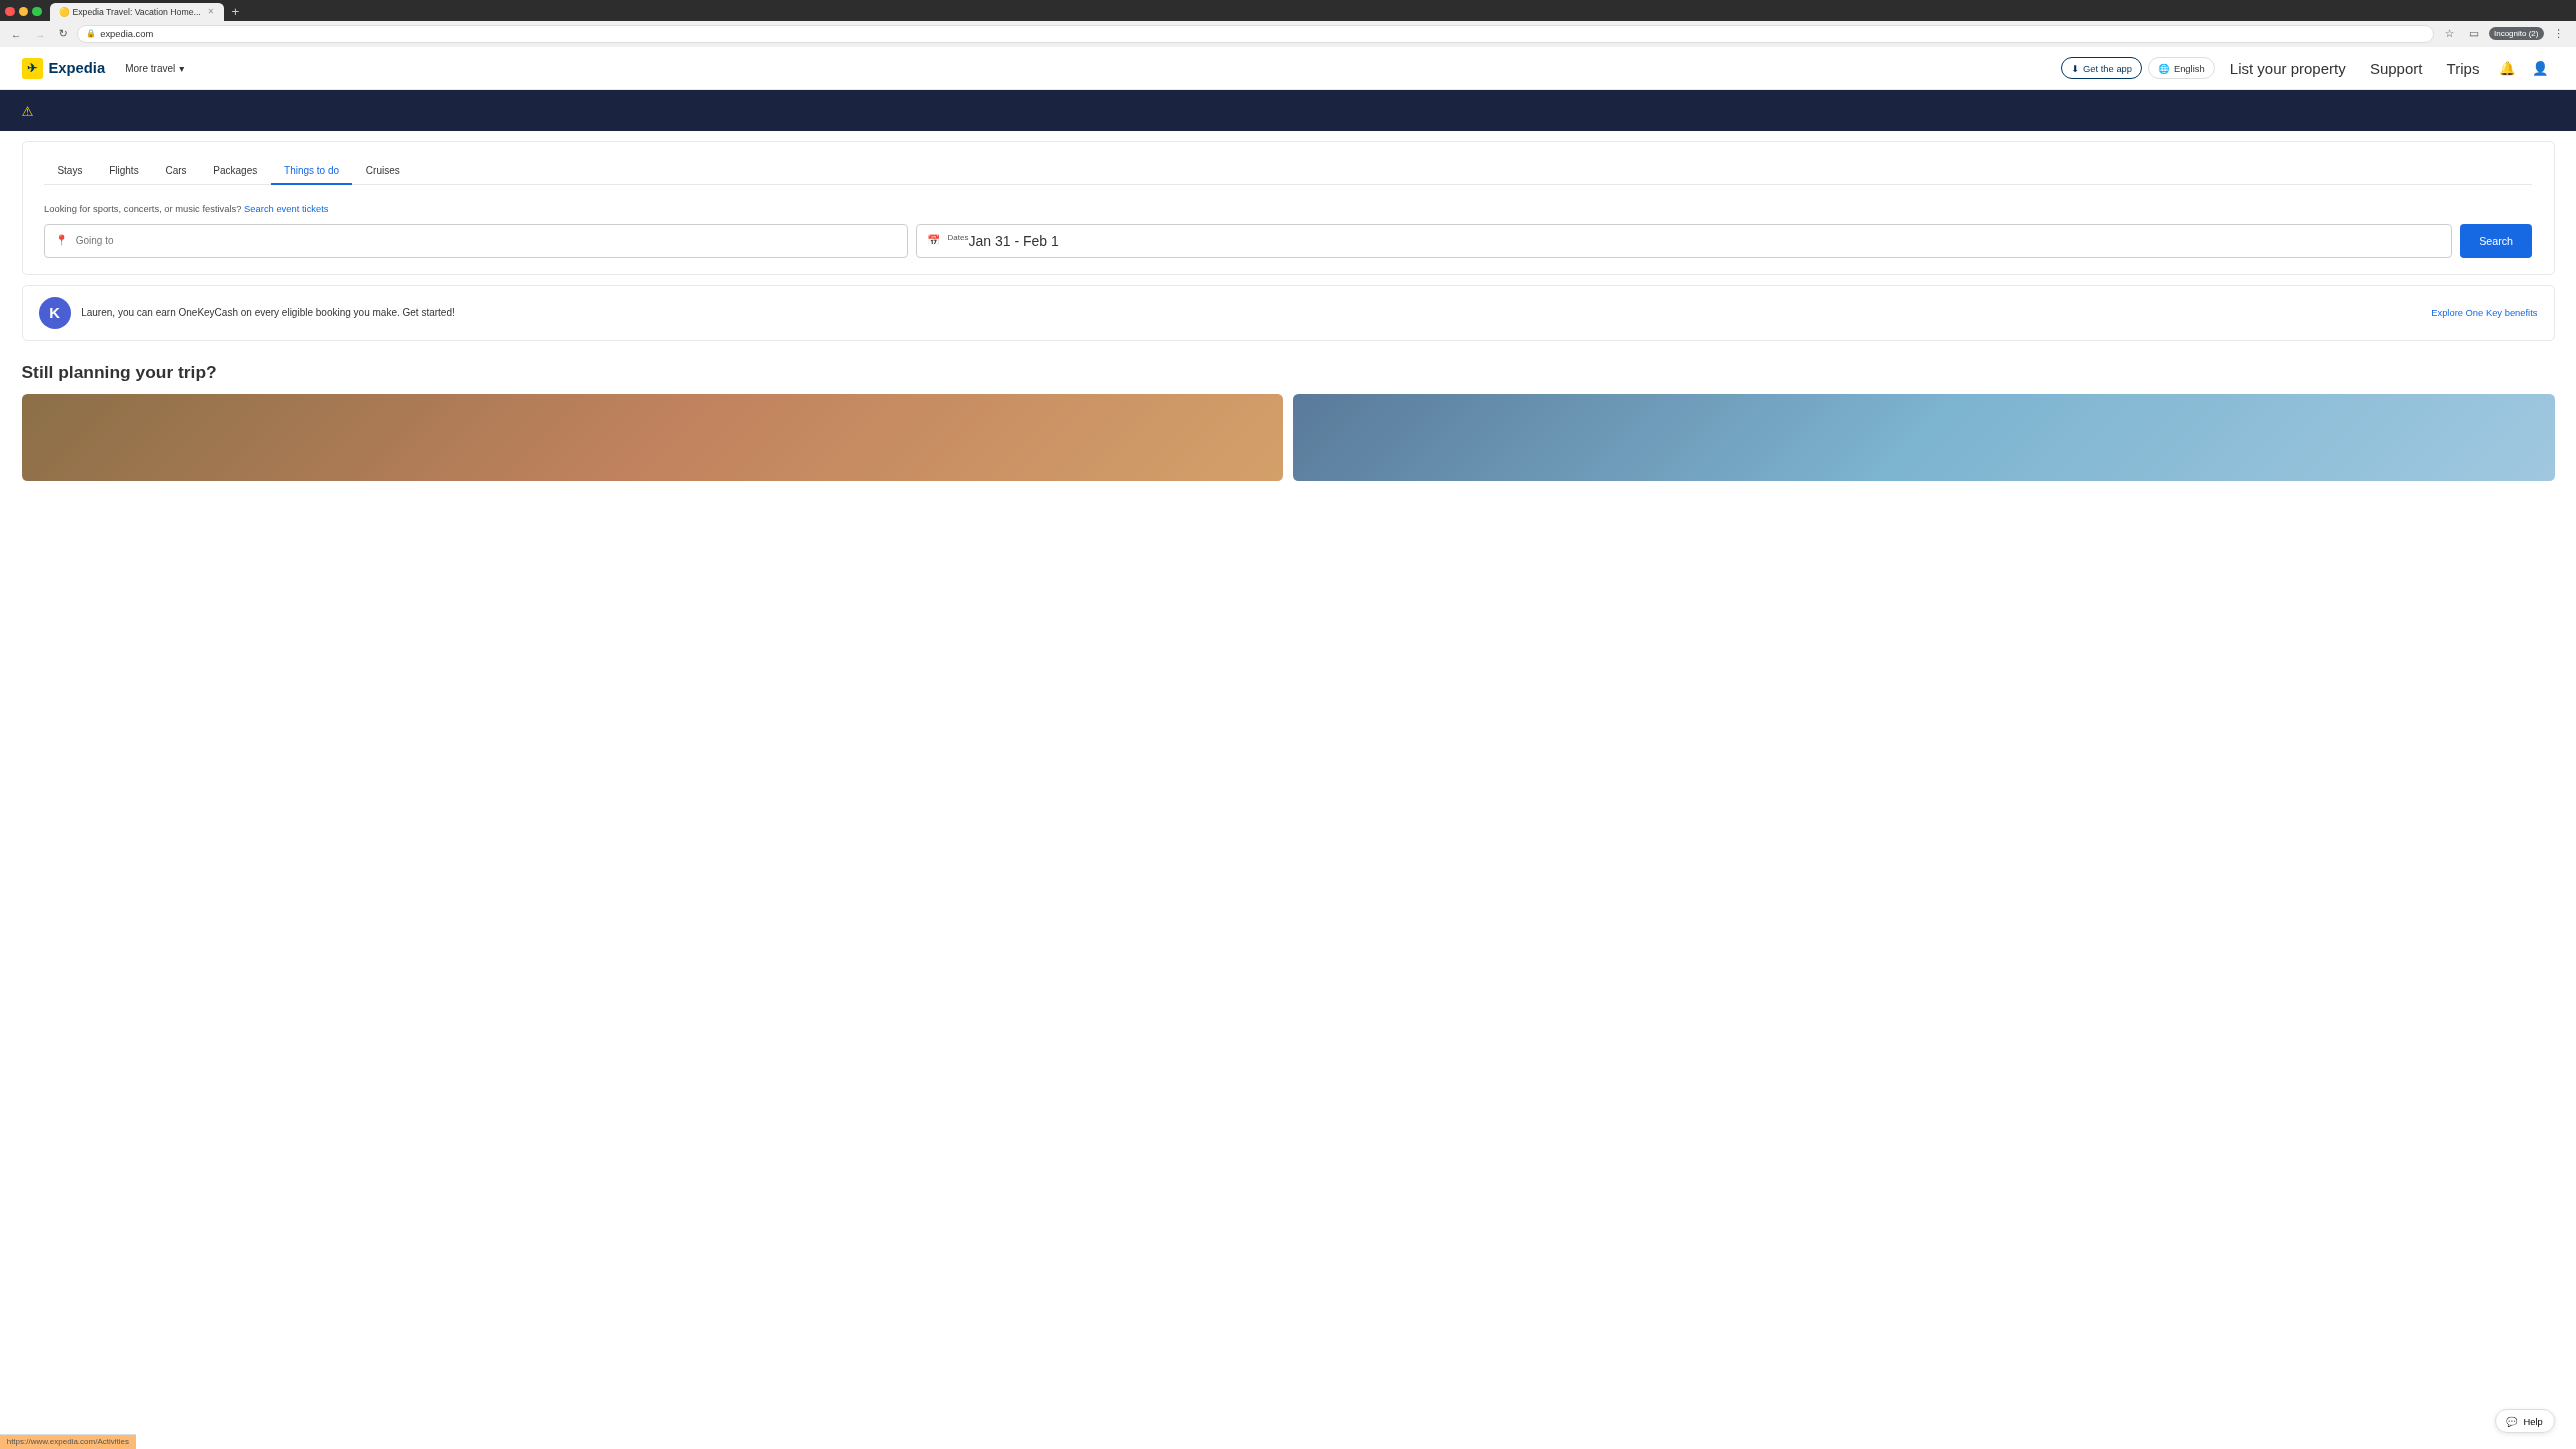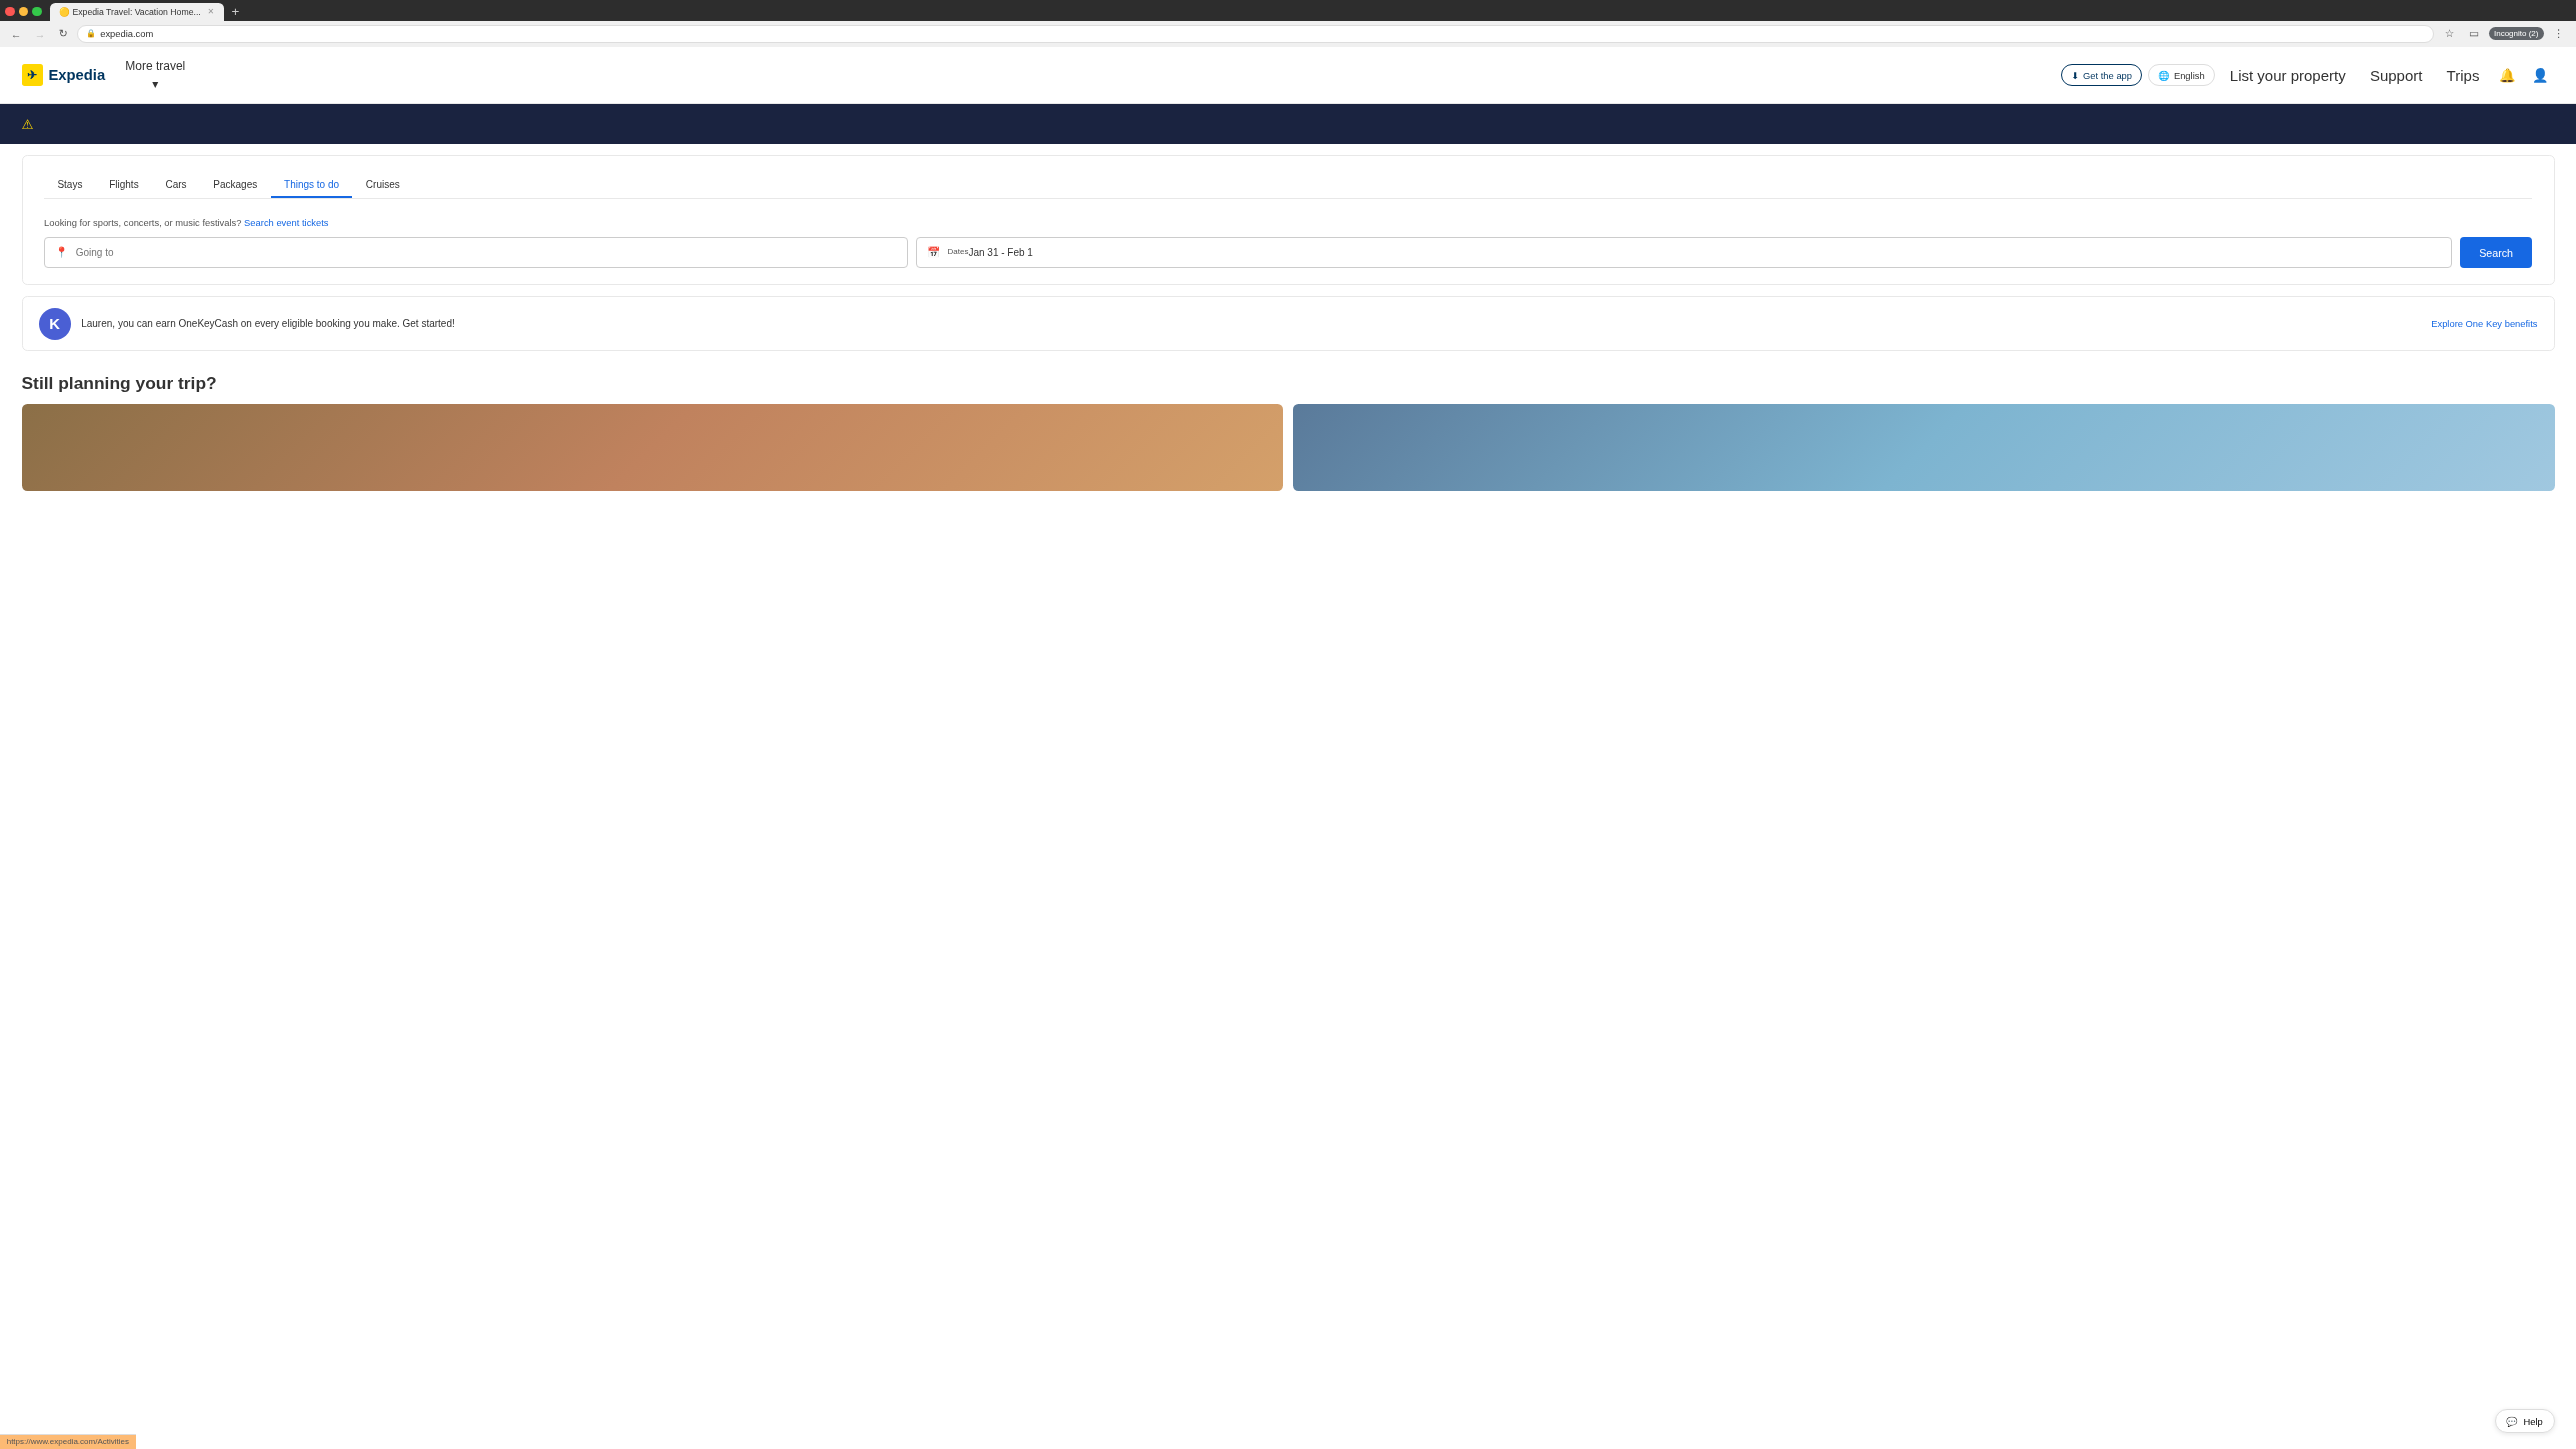--- a/index.html
+++ b/index.html
@@ -161,25 +161,24 @@
       font-weight: 600;
       color: #00355f;
     }
     .more-travel-btn {
       display: flex;
       align-items: center;
       gap: 4px;
       background: none;
       border: none;
       color: #333;
-      font-size: 12px;
+      font-size: 10px;
       cursor: pointer;
       padding: 4px 6.7px;
       border-radius: 2.7px;
-      flex-direction: column;
     }
     .header-spacer { flex: 1; }
     .header-actions {
       display: flex;
       align-items: center;
       gap: 5.4px;
     }
     .header-btn {
       display: flex;
       align-items: center;
@@ -334,21 +333,21 @@
     }
     .dates-label {
       display: flex;
       flex-direction: row;
     }
     .dates-title {
       font-size: 8px;
       color: #555;
     }
     .dates-value {
-      font-size: 10px;
+      font-size: 14px;
       color: #333;
     }
     .search-btn {
       background: #1668e3;
       color: #fff;
       border: none;
       border-radius: 4px;
       padding: 8px 19px;
       font-size: 10.7px;
       font-weight: 500;

